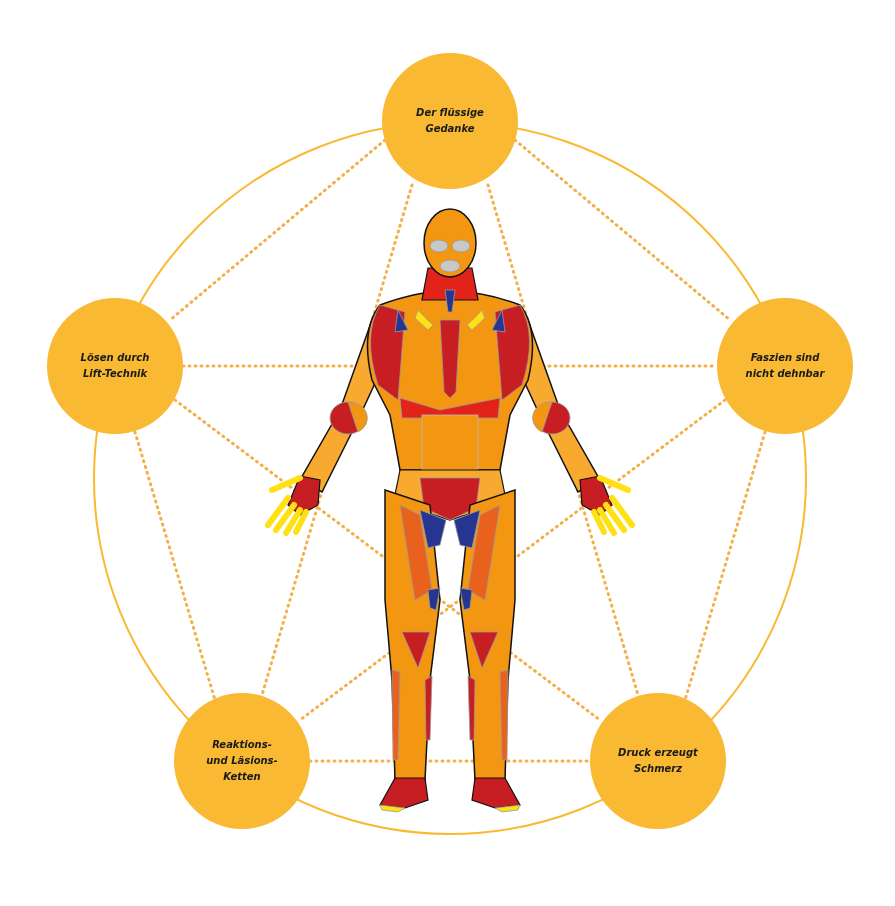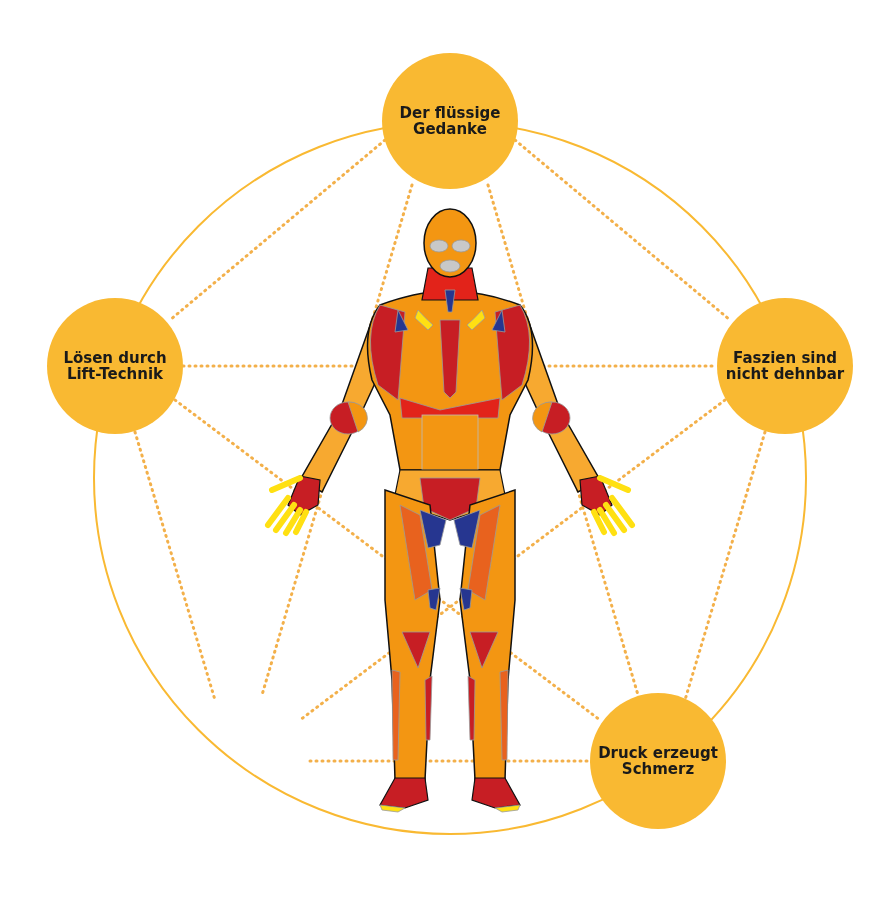--- a/index.html
+++ b/index.html
@@ -1,19 +1,19 @@
 <!DOCTYPE html>
 <html><head>
 <meta charset="utf-8">
 <style>
   html, body { margin:0; padding:0; background:#ffffff; }
   body { width:895px; height:906px; position:relative; overflow:hidden; font-family:"DejaVu Sans", sans-serif; }
   #stage { position:absolute; left:0; top:0; width:895px; height:906px; }
   .node { position:absolute; width:136px; height:136px; border-radius:50%; background:#F9B932; display:flex; align-items:center; justify-content:center; text-align:center; }
-  .node-label { font-weight:bold; font-size:15px; line-height:16px; color:#1a1a1a; white-space:pre-line; padding:0 8px; }
+  .node-label { font-weight:bold; font-size:10px; line-height:16px; color:#1a1a1a; white-space:pre-line; padding:0 8px;font-style:italic; }
 </style>
 </head>
 <body>
 
 <div id="stage">
   <svg width="895" height="906" viewBox="0 0 895 906" style="position:absolute;left:0;top:0;">
 
     <circle cx="450" cy="478" r="356" fill="none" stroke="#F9B932" stroke-width="2"></circle>
 
     <g stroke="#F3B04A" stroke-width="3" stroke-dasharray="1 5" stroke-linecap="round" fill="none">
@@ -92,17 +92,22 @@
 Gedanke</span>
   </div>
   <div class="node" style="left:47px;top:298px;">
     <span class="node-label">Lösen durch
 Lift-Technik</span>
   </div>
   <div class="node" style="left:717px;top:298px;">
     <span class="node-label">Faszien sind
 nicht dehnbar</span>
   </div>
+  <div class="node" style="left:174px;top:693px;">
+    <span class="node-label">Reaktions-
+und Läsions-
+Ketten</span>
+  </div>
   <div class="node" style="left:590px;top:693px;text-align:center;">
     <span class="node-label">Druck erzeugt
 Schmerz</span>
   </div>
 </div>
 
 </body></html>

